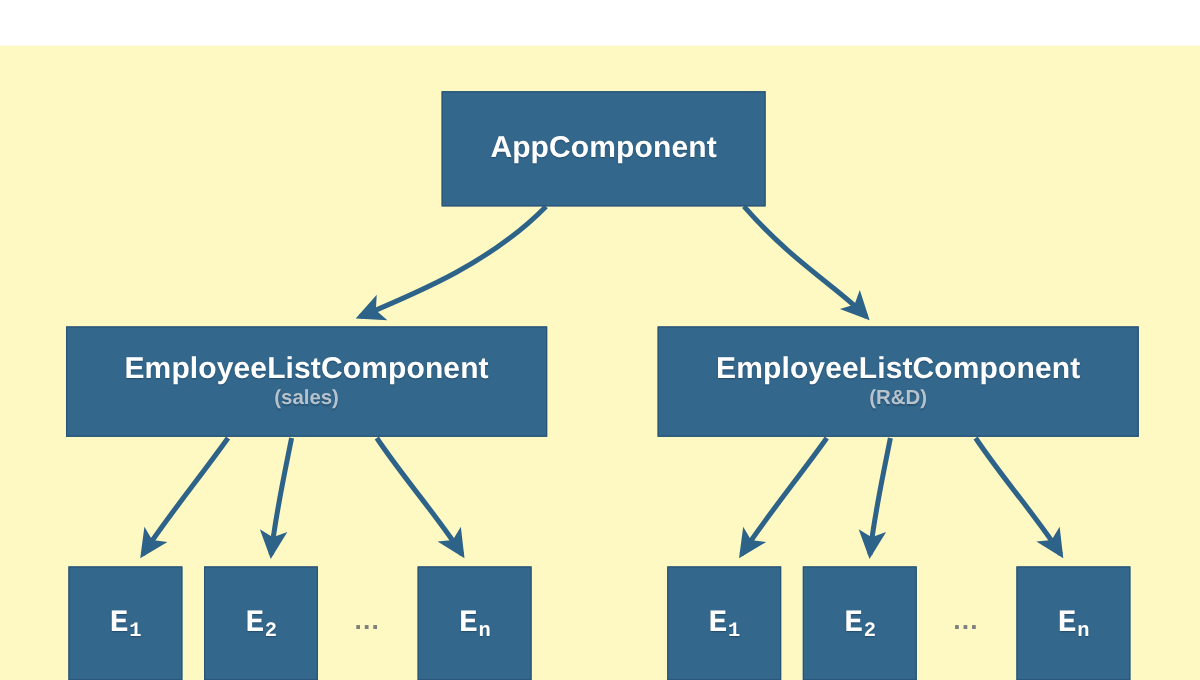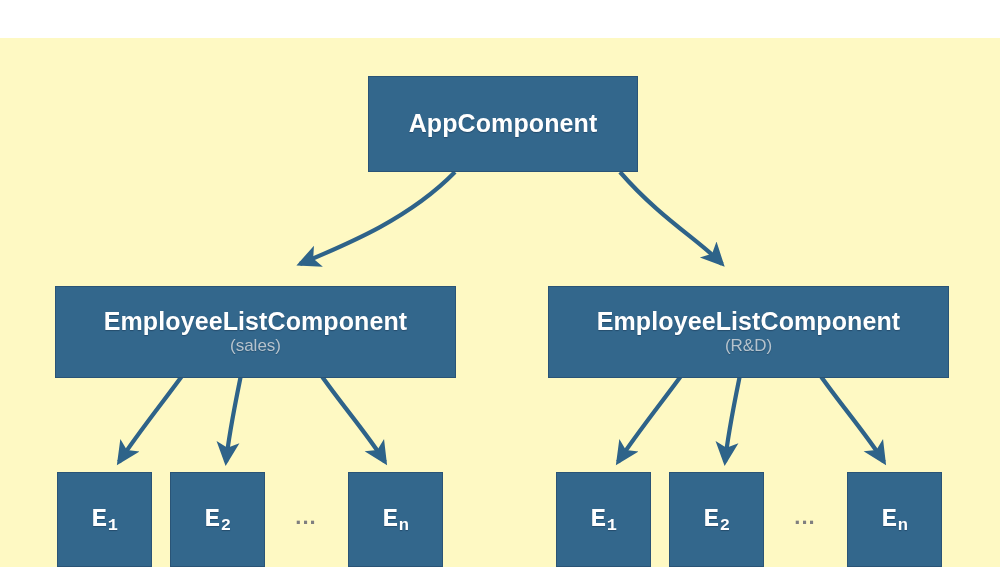--- a/index.html
+++ b/index.html
@@ -42,38 +42,38 @@
   }
   .node-title {
     color: #FFFFFF;
     font-weight: bold;
     line-height: 1.1;
     letter-spacing: 0.1px;
     text-shadow: 0 1px 1px rgba(20,45,70,0.45);
   }
   .node-sub {
     color: #B6C3CD;
-    font-weight: normal;
+    font-weight: bold;
     line-height: 1.1;
     text-shadow: 0 1px 1px rgba(20,45,70,0.35);
     text-align: right;
   }
   
   #node-app {
     left: 368px;
     top: 38px;
     width: 270px;
     height: 96px;
   }
   #node-app .node-title {
     font-size: 25px;
   }
   
   .parent-node {
-    top: 248px;
+    top: 234px;
     height: 92px;
   }
   #node-list-sales {
     left: 55px;
     width: 401px;
   }
   #node-list-rnd {
     left: 548px;
     width: 401px;
   }

